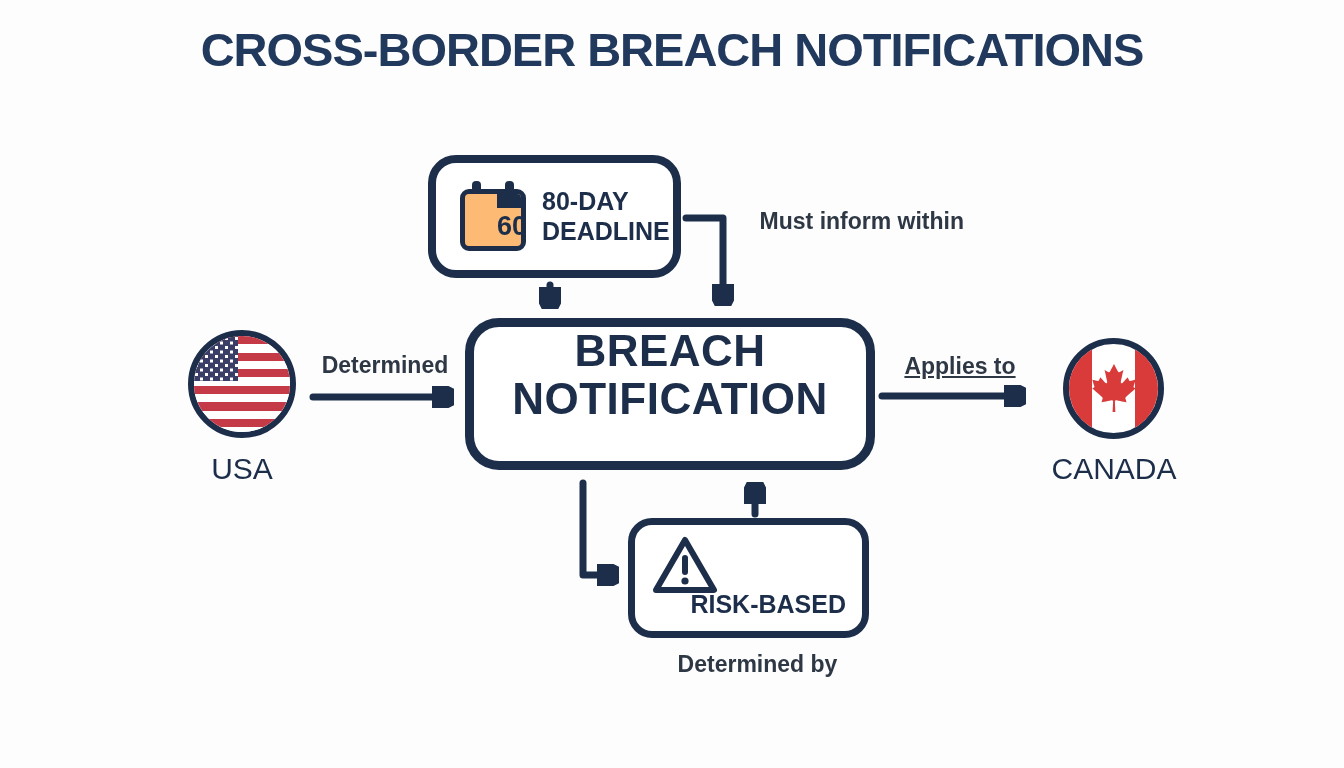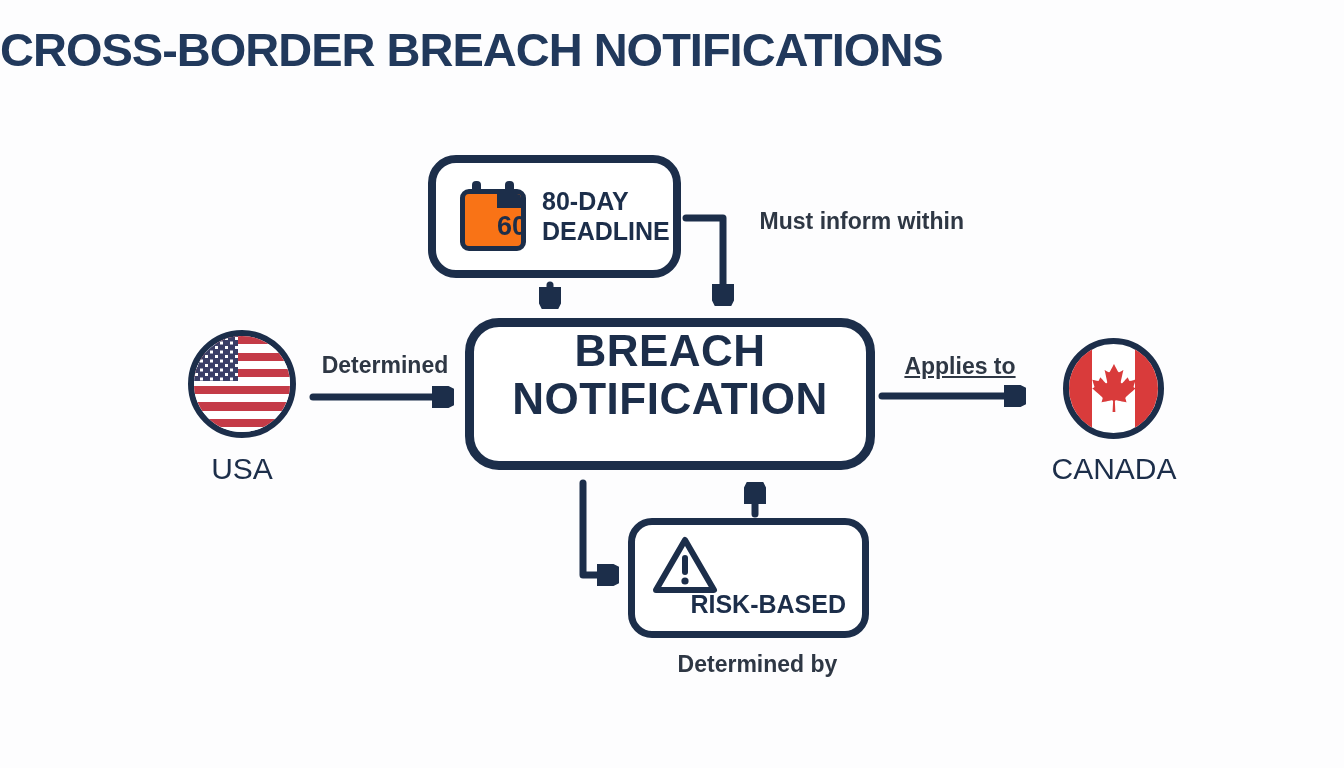--- a/index.html
+++ b/index.html
@@ -8,37 +8,37 @@
     --label-ink:#2e3744;
     --us-red:#c43b47;
     --us-blue:#3a3e66;
     --ca-red:#d93b3b;
     --bg:#fdfdfe;
   }
   html,body{margin:0;padding:0;}
   body{font-family:"Liberation Sans",sans-serif;background:#fff;}
   .canvas{position:relative;width:1344px;height:768px;background:var(--bg);overflow:hidden;}
 
-  .title{position:absolute;left:0;right:0;top:22px;
+  .title{position:absolute;left:0;right:0;top:22px;text-align:center;
          font-size:47px;font-weight:800;letter-spacing:-1px;color:var(--title-ink);}
 
   .arrows{position:absolute;left:0;top:0;width:1344px;height:768px;color:var(--navy);pointer-events:none;}
   .arrows path{fill:none;stroke:currentColor;stroke-width:7;stroke-linejoin:round;stroke-linecap:round;}
 
   .node{position:absolute;background:#fff;border:8px solid var(--navy);box-sizing:border-box;}
 
   
   .deadline-box{left:428px;top:155px;width:253px;height:123px;border-radius:28px;
                 display:flex;align-items:center;padding-left:24px;gap:16px;}
   .deadline-text{font-size:25px;font-weight:800;color:var(--navy);line-height:1.18;}
 
   .cal{position:relative;width:66px;height:72px;flex:0 0 auto;}
   .cal-ring{position:absolute;top:0;width:9px;height:17px;background:var(--navy);border-radius:4px;}
   .cal-ring.l{left:12px;} .cal-ring.r{right:12px;}
-  .cal-body{position:absolute;top:8px;left:0;width:66px;height:62px;background:#f97316;
+  .cal-body{position:absolute;top:8px;left:0;width:66px;height:62px;background:#fdba74;
             border:5px solid var(--navy);border-radius:9px;overflow:hidden;box-sizing:border-box;padding-left:32px;}
   .cal-head{height:14px;background:var(--navy);}
   .cal-num{font-size:27px;font-weight:800;color:var(--navy);text-align:center;line-height:36px;}
 
   
   .breach-box{left:465px;top:318px;width:410px;height:152px;border-radius:34px;border-width:9px;
               display:flex;flex-direction:column;align-items:center;}
   .breach-line{font-size:44px;font-weight:800;color:var(--navy);line-height:1.1;letter-spacing:0.5px;}
 
   

